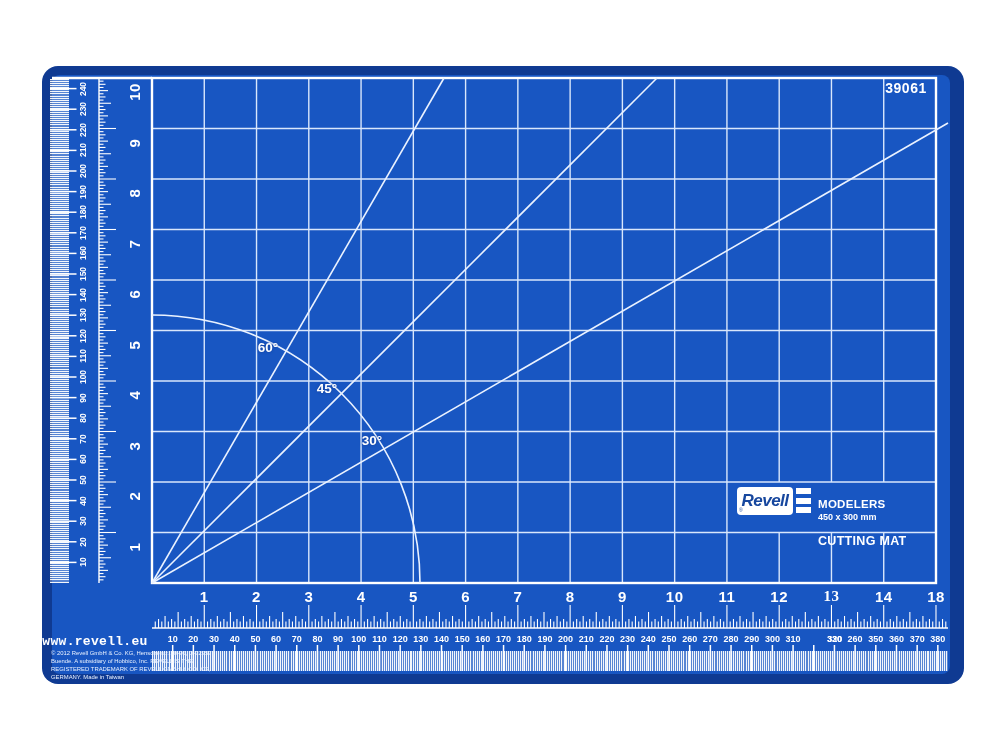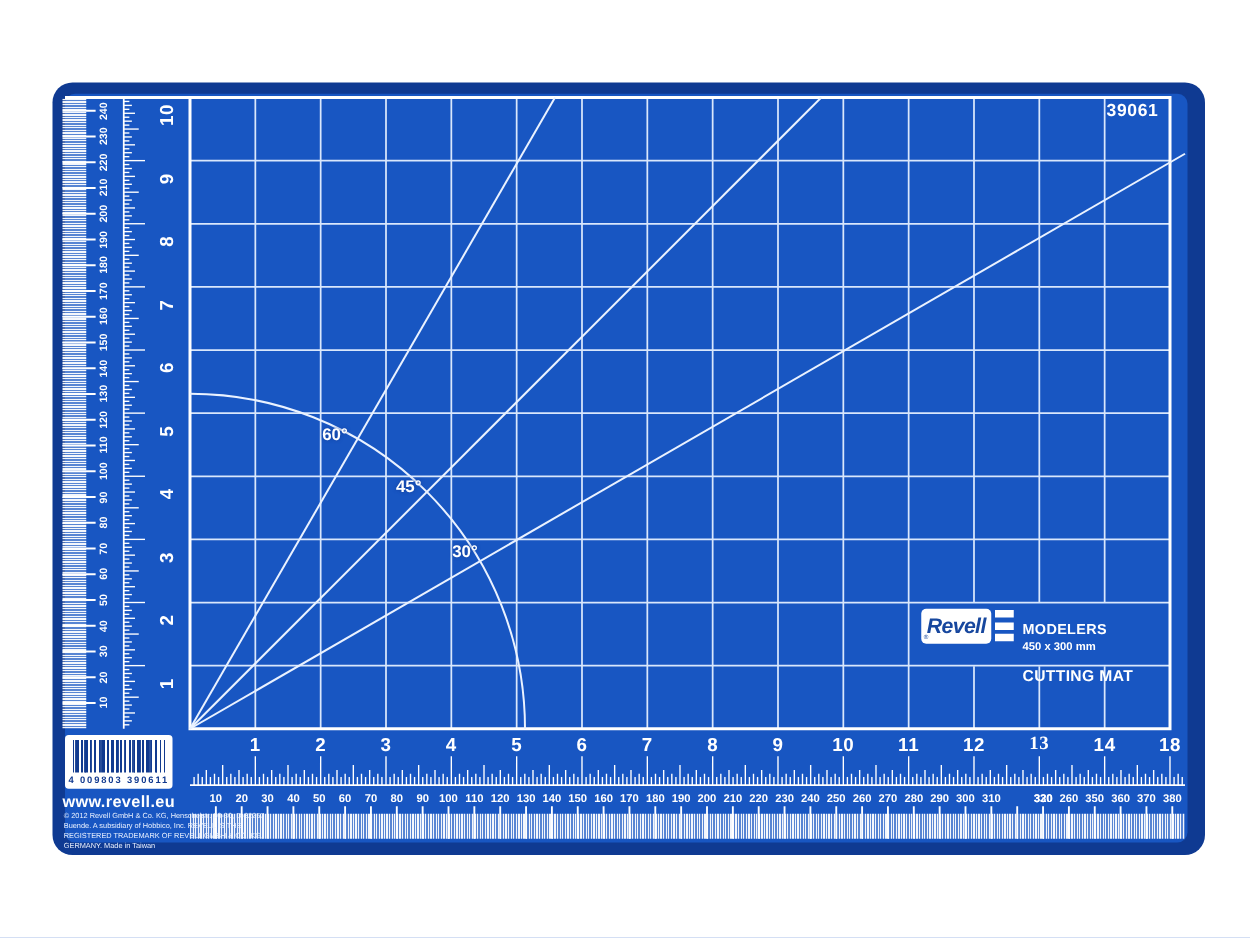--- a/index.html
+++ b/index.html
@@ -36,21 +36,21 @@
          border-radius:3px;z-index:6;}
   .bcbars{position:absolute;left:6px;top:4px;width:74px;height:26px;
      background:
        repeating-linear-gradient(90deg, rgba(17,58,143,1) 0 1px, rgba(255,255,255,0) 1px 3px,
          rgba(17,58,143,1) 3px 5px, rgba(255,255,255,0) 5px 7px),
        repeating-linear-gradient(90deg, rgba(255,255,255,0) 0 2px, rgba(17,58,143,0.9) 2px 3px,
          rgba(255,255,255,0) 3px 9px, rgba(17,58,143,0.9) 9px 11px, rgba(255,255,255,0) 11px 13px);}
   .bcdigits{position:absolute;left:0;top:31px;width:100%;text-align:center;color:#11398f;
             font-size:7.5px;letter-spacing:1.5px;font-weight:bold;}
   .website{position:absolute;left:95px;top:641px;transform:translate(-50%,-50%);color:#ffffff;
-           font-weight:bold;font-size:13px;z-index:6;letter-spacing:0.3px;}
+           font-weight:bold;font-size:13px;z-index:6;letter-spacing:0.3px;font-family:Liberation Mono, monospace;}
   .legal{position:absolute;left:51px;width:108px;color:#e9f1ff;font-size:5.9px;line-height:1;
          z-index:6;white-space:nowrap;}
 </style>
 </head>
 <body>
 
 <div class="stage">
   <div class="mat" id="mat" style="background: rgb(15, 58, 146);"></div>
   <div class="surface" id="surface" style="background: rgb(24, 86, 194);"></div>
 
@@ -659,22 +659,18 @@
     <span class="revell">Revell</span>
   </div>
   <span class="regmark">®</span>
   <div class="logobar" style="top:488px;"></div>
   <div class="logobar" style="top:497.5px;"></div>
   <div class="logobar" style="top:507px;"></div>
   <div class="logotext lt1">MODELERS</div>
   <div class="logotext lt2">CUTTING MAT</div>
   <div class="logotext lt3">450 x 300 mm</div>
 
-  <div class="bcbox">
-    <div class="bcbars"></div>
-    <div class="bcdigits">4 009803 390611</div>
-  </div>
   <div class="website">www.revell.eu</div>
   <div class="legal" style="top:651px;">© 2012 Revell GmbH &amp; Co. KG, Henschelstr. 20-30, D-32257</div>
   <div class="legal" style="top:659px;">Buende. A subsidiary of Hobbico, Inc. REVELL IS THE</div>
   <div class="legal" style="top:667px;">REGISTERED TRADEMARK OF REVELL GMBH &amp; CO. KG,</div>
   <div class="legal" style="top:675px;">GERMANY. Made in Taiwan</div>
 </div>
 
 </body></html>

